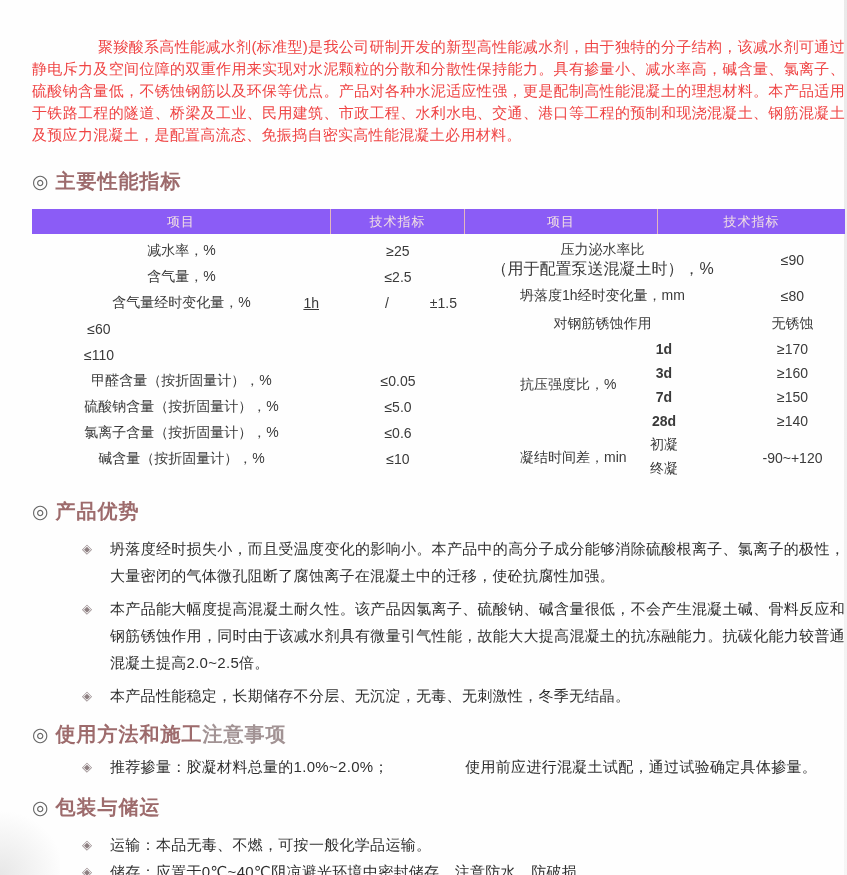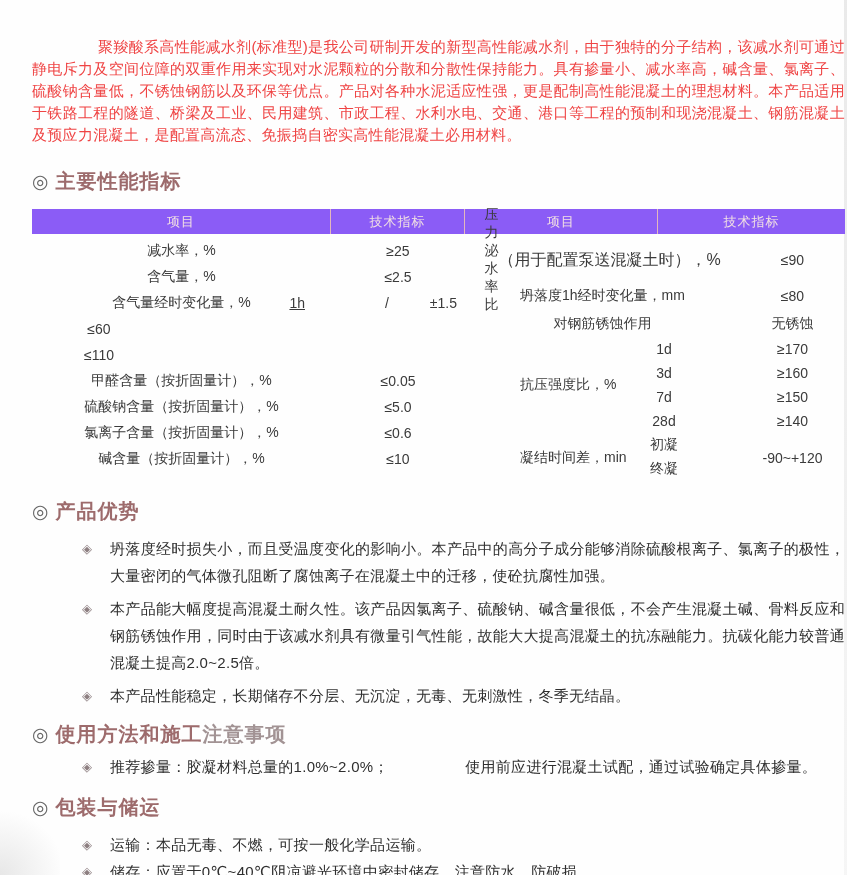--- a/index.html
+++ b/index.html
@@ -38,41 +38,41 @@
   .th:last-child { border-right:none; }
   .c1 { width:299px; } .c2 { width:134px; } .c3 { width:193px; } .c4 { width:187px; }
 
   .tbody { display:flex; padding-top:4px;gap:41px; }
   .left-half { width:433px; }
   .right-half { width:380px; }
 
   .lrow { display:flex; height:26px; }
   .lrow .lab { width:299px; display:flex; align-items:center; justify-content:center; text-align:center; position:relative; }
   .lrow .val { width:134px; display:flex; align-items:center; justify-content:center; position:relative; }
-  .lrow .time-tag { position:absolute; right:26px;text-decoration:underline; }
+  .lrow .time-tag { position:absolute; right:12px;text-decoration:underline; }
   .lrow .slash { position:absolute; left:54px; }
   .lrow .pm { position:absolute; right:8px; }
 
   .rrow { display:flex; }
-  .rrow .rlab { width:193px; display:flex; flex-direction:row; align-items:center; justify-content:center; text-align:center; }
+  .rrow .rlab { width:193px; display:flex; flex-direction:column; align-items:center; justify-content:center; text-align:center; }
   .rrow .rval { width:187px; display:flex; align-items:center; justify-content:center; }
   .row-pb { height:44px; }
   .row-pb .l2 { font-size:16px; white-space:nowrap; }
   .row-slump { height:28px; }
   .row-corr { height:27px; }
 
   .rgroup { display:flex; }
   .rgroup .glab { width:123px; display:flex; align-items:center; padding-left:14px; }
   .rgroup .grows { display:flex; flex-direction:column; }
   .g-strength { height:96px; }
   .g-strength .grow { display:flex; height:24px; }
   .g-setting { height:49px; }
   .g-setting .subcol { width:70px; display:flex; flex-direction:column; }
   .g-setting .subcol span { height:24px; display:flex; align-items:center; justify-content:center; }
-  .age { width:70px; display:flex; align-items:center; justify-content:center; }
+  .age { width:70px; display:flex; align-items:center; justify-content:center;font-weight:bold; }
   .gval { width:187px; display:flex; align-items:center; justify-content:center; }
 
   
   .bullet { display:flex; padding-left:50px; width:813px; }
   .bullet .diamond { width:28px; flex:none; color:#8d7f81; font-size:13px; line-height:27px; }
   .bullet .btext { flex:1; font-size:15px; line-height:27px; letter-spacing:.3px; text-align:justify; color:#2f2f2f; }
   .mt10 { margin-top:10px; } .mt6 { margin-top:6px; } .mt5 { margin-top:5px; }
   .single-line .btext { white-space:nowrap; text-align:left; }
   .gap-left { margin-left:72px; }
 </style>

